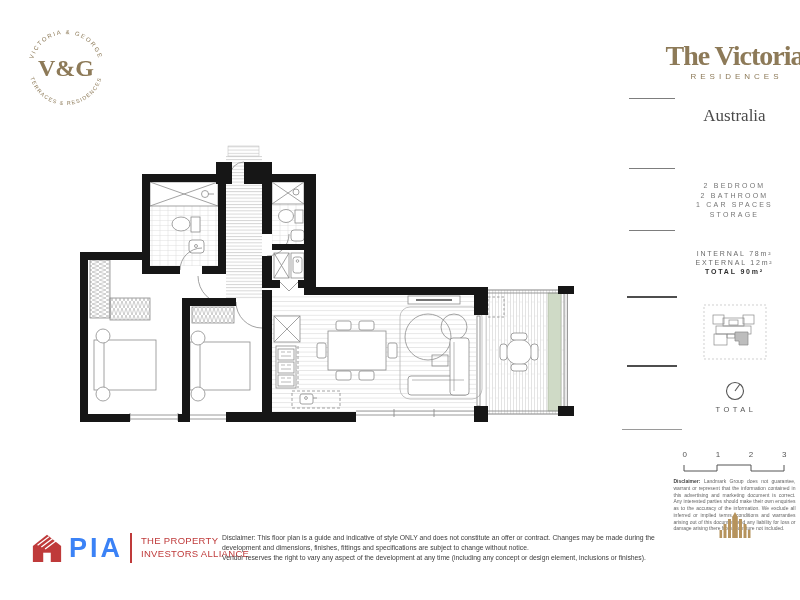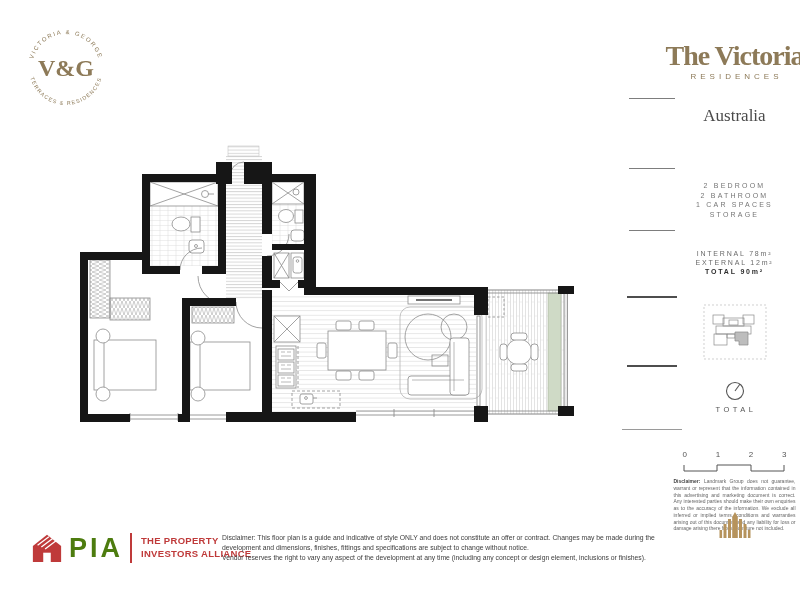--- a/index.html
+++ b/index.html
@@ -37,23 +37,23 @@
                   font-size:8px;color:#555;}
   .rc-disc{top:478px;width:122px !important;left:50% !important;right:auto !important;
            transform:translateX(-50%);font-size:5px;line-height:1.35;color:#666;
            text-align:justify;}
   .rc-disc b{color:#444;}
   .landmark{top:512px;}
   .landmark .lm-name{font-size:17px;font-weight:bold;color:#b6935c;letter-spacing:.5px;
                      font-family:"Liberation Sans",sans-serif;margin-top:1px;}
   
   .pia{position:absolute;left:30px;top:532px;display:flex;align-items:center;}
-  .pia-name{font-size:27px;font-weight:bold;color:#4d7c0f;letter-spacing:3px;margin-left:5px;}
+  .pia-name{font-size:27px;font-weight:bold;color:#3b82f6;letter-spacing:3px;margin-left:5px;}
   .pia-rule{width:2px;height:30px;background:#bf3a3a;margin:0 9px 0 7px;}
-  .pia-tag{font-size:9.5px;font-weight:bold;color:#bf3a3a;line-height:1.35;text-align:left;letter-spacing:.3px;}
+  .pia-tag{font-size:9.5px;font-weight:normal;color:#bf3a3a;line-height:1.35;text-align:left;letter-spacing:.3px;}
   .foot-disc{position:absolute;left:222px;top:533px;width:440px;font-size:6.8px;
              line-height:1.45;color:#3d3d3d;text-align:left;}
   .foot-addr{margin-top:5px;font-weight:bold;font-size:7.2px;color:#2f2f2f;}
 </style>
 </head>
 <body>
 
 <div class="page">
 
   <svg class="vg-logo" viewBox="0 0 100 100">

